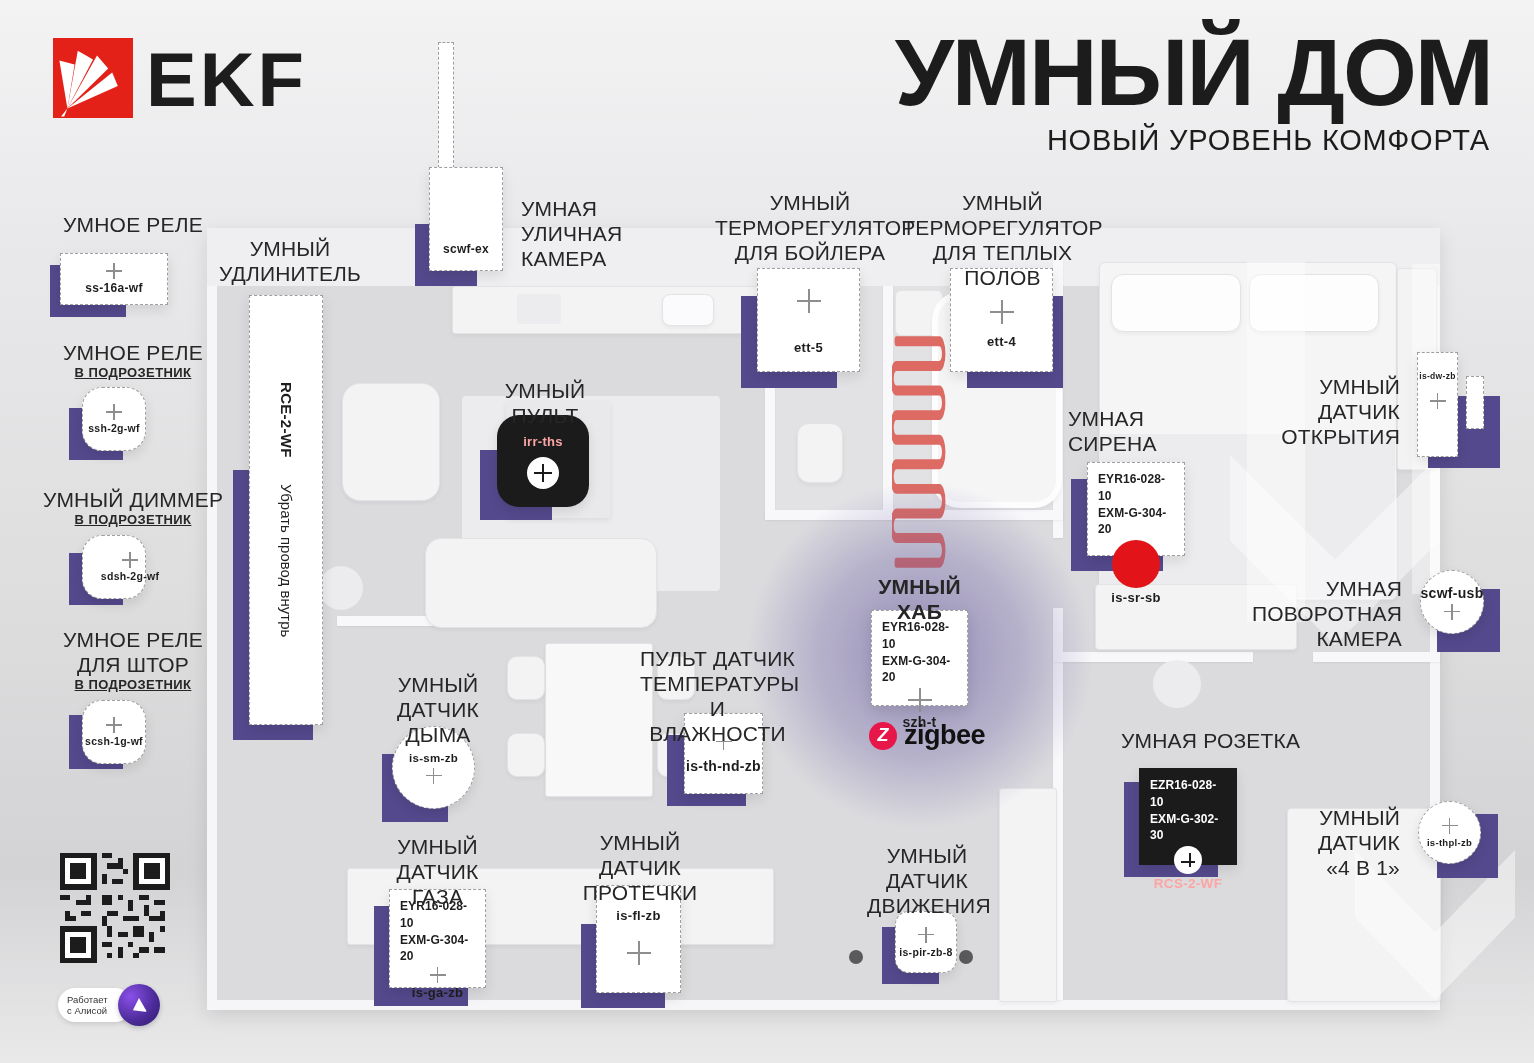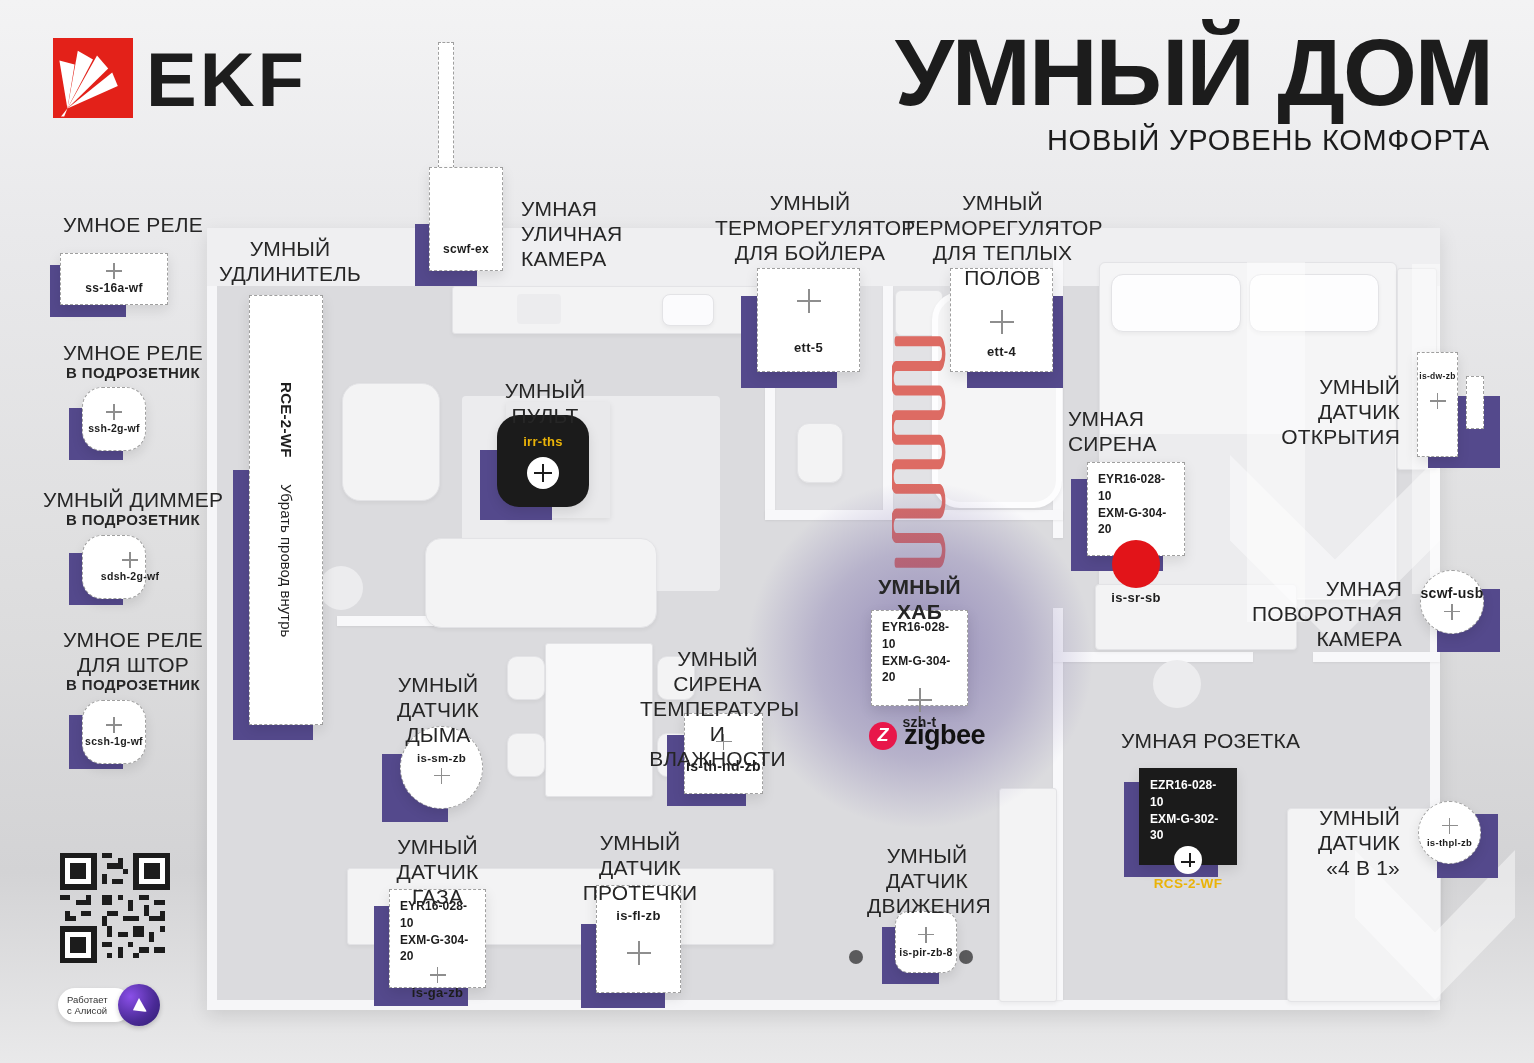--- a/index.html
+++ b/index.html
@@ -23,39 +23,39 @@
   .card{position:absolute;background:#fff;border:1.5px dashed #9f9f9f;z-index:3;
         display:flex;flex-direction:column;align-items:center;justify-content:center;gap:10px;
         box-shadow:0 5px 12px rgba(0,0,0,.10);box-sizing:border-box;}
   .card.octo{border-radius:20px;}
   .card.circle{border-radius:50%;}
   .card.rounded{border-radius:14px;}
   .card.dark{background:#1b1b1b;border:1.5px dashed rgba(0,0,0,0);color:#fff;}
   .card.dark.rsq{border-radius:0;}
   .card.dark.rnd{border-radius:22px;}
   .model{font-size:13px;font-weight:bold;letter-spacing:.3px;color:#1d1d1d;white-space:nowrap;}
-  .dark .model{color:#eab308;}
+  .dark .model{color:#fca5a5;}
   .pn{font-size:12px;font-weight:bold;line-height:1.4;letter-spacing:.1px;color:#1d1d1d;
       align-self:flex-start;text-align:left;}
   .dark .pn{color:#fff;}
   .plus{width:24px;height:24px;position:relative;flex:none;}
   .plus::before,.plus::after{content:"";position:absolute;background:#8e8e8e;}
   .plus::before{left:0;right:0;top:11px;height:2px;}
   .plus::after{top:0;bottom:0;left:11px;width:2px;}
   .plus.sm{width:16px;height:16px;}
   .plus.sm::before{top:7px;height:1.6px;}
   .plus.sm::after{left:7px;width:1.6px;}
   .pcirc{width:32px;height:32px;border-radius:50%;background:#fff;position:relative;flex:none;}
   .pcirc::before,.pcirc::after{content:"";position:absolute;background:#1b1b1b;}
   .pcirc::before{left:7px;right:7px;top:15px;height:2px;}
   .pcirc::after{top:7px;bottom:7px;left:15px;width:2px;}
   .redcirc{width:48px;height:48px;border-radius:50%;background:#e21419;flex:none;}
   
   .lbl{position:absolute;z-index:4;font-size:21px;line-height:25px;color:#262626;letter-spacing:.2px;}
-  .lbl .sub{display:block;font-size:15px;font-weight:bold;line-height:16px;letter-spacing:.4px;}
+  .lbl .sub{display:block;font-size:13px;font-weight:bold;line-height:16px;letter-spacing:.4px;text-decoration:underline;}
   .ctr{text-align:center;}.rgt{text-align:right;}
   .vtxt{writing-mode:vertical-rl;white-space:nowrap;}
   
   .logo-red{position:absolute;left:53px;top:38px;width:80px;height:80px;background:#e32119;z-index:5;}
   .logo-word{position:absolute;left:146px;top:36px;font-size:76px;font-weight:bold;letter-spacing:3px;color:#1d1d1d;z-index:5;}
   .title{position:absolute;right:42px;top:18px;font-size:95px;font-weight:bold;letter-spacing:-2px;color:#1c1c1c;z-index:5;white-space:nowrap;}
   .subtitle{position:absolute;right:44px;top:124px;font-size:29px;letter-spacing:.8px;color:#1c1c1c;z-index:5;white-space:nowrap;}
   
   .zigbee{position:absolute;left:869px;top:720px;z-index:4;display:flex;align-items:center;gap:7px;}
   .zb-circ{width:28px;height:28px;border-radius:50%;background:#e8174a;color:#fff;font-weight:bold;
@@ -282,21 +282,21 @@
     <div class="plus"></div>
     <div class="model">ett-5</div>
   </div>
 
   <div class="lbl ctr" style="left:900px;top:190px;width:205px;">
     <span>УМНЫЙ</span><br>
     <span>ТЕРМОРЕГУЛЯТОР</span><br>
     <span>ДЛЯ ТЕПЛЫХ ПОЛОВ</span>
   </div>
   <div class="accent" style="left:967px;top:296px;width:96px;height:92px;"></div>
-  <div class="card" style="left:950px;top:268px;width:103px;height:104px;justify-content:flex-end;padding:20px 0 12px;">
+  <div class="card" style="left:950px;top:268px;width:103px;height:104px;justify-content:center;padding:20px 0 12px;">
     <div class="plus"></div>
     <div class="model">ett-4</div>
   </div>
 
   <div class="lbl ctr" style="left:470px;top:378px;width:150px;">
     <span>УМНЫЙ ПУЛЬТ</span>
   </div>
   <div style="position:absolute;left:506px;top:402px;width:104px;height:116px;background:#e9e9eb;z-index:2;box-shadow:0 2px 6px rgba(0,0,0,.08);"></div>
   <div class="accent" style="left:480px;top:450px;width:72px;height:70px;"></div>
   <div class="card dark rnd" style="left:497px;top:415px;width:92px;height:92px;gap:8px;">
@@ -355,27 +355,27 @@
   <div class="card circle" style="left:1420px;top:570px;width:64px;height:64px;gap:3px;">
     <div class="model" style="font-size:14px;">scwf-usb</div>
     <div class="plus sm"></div>
   </div>
 
   <div class="lbl ctr" style="left:363px;top:672px;width:150px;">
     <span>УМНЫЙ</span><br>
     <span>ДАТЧИК ДЫМА</span>
   </div>
   <div class="accent" style="left:382px;top:754px;width:66px;height:68px;"></div>
-  <div class="card circle" style="left:400px;top:726px;width:83px;height:83px;gap:4px;">
+  <div class="card circle" style="left:392px;top:726px;width:83px;height:83px;gap:4px;">
     <div class="model" style="font-size:11.5px;">is-sm-zb</div>
     <div class="plus sm"></div>
   </div>
 
   <div class="lbl ctr" style="left:640px;top:646px;width:155px;">
-    <span>УМНЫЙ СИРЕНА</span><br>
+    <span>ПУЛЬТ ДАТЧИК</span><br>
     <span>ТЕМПЕРАТУРЫ</span><br>
     <span>И ВЛАЖНОСТИ</span>
   </div>
   <div class="accent" style="left:667px;top:735px;width:79px;height:71px;"></div>
   <div class="card" style="left:684px;top:713px;width:79px;height:81px;gap:8px;">
     <div class="plus sm"></div>
     <div class="model" style="font-size:14px;">is-th-nd-zb</div>
   </div>
 
   <div class="lbl" style="left:1121px;top:728px;">

